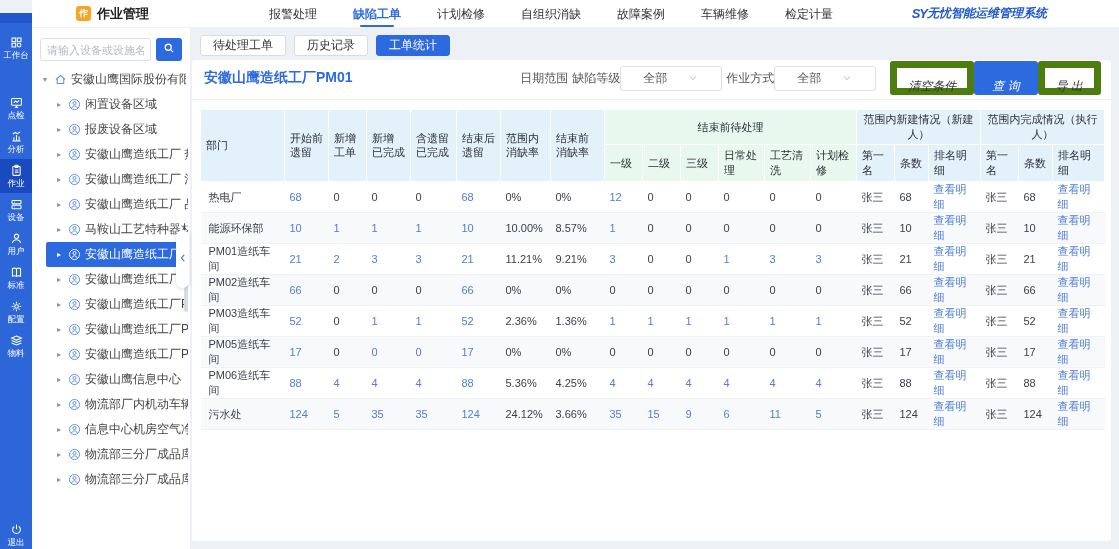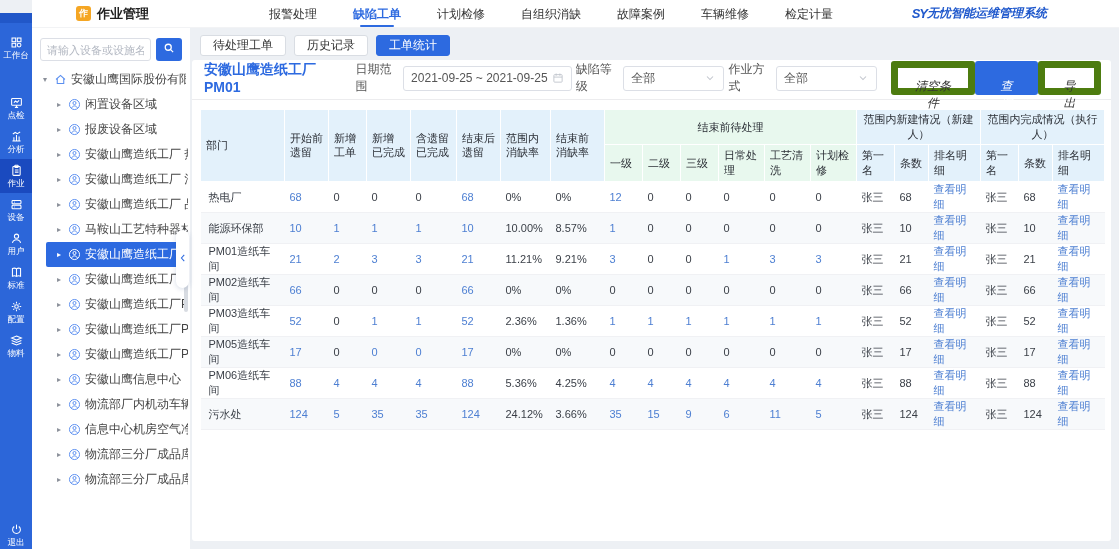--- a/index.html
+++ b/index.html
@@ -53,21 +53,21 @@
   .tab { height:21px; padding:0 12px; background:#fff; border:1px solid #d9dde3; border-radius:3px; font-size:12px; color:#333; display:flex; align-items:center; cursor:pointer; }
   .tab.active { background:#2d6ae0; border-color:#2d6ae0; color:#fff; }
   .panel { position:absolute; left:192px; top:60px; width:919px; height:481px; background:#fff; border-radius:3px; z-index:3; }
   .panel-head { display:flex; align-items:center; height:36px; padding:0 10px 0 12px; }
   .panel-title { color:#2d6ae0; font-size:14px; font-weight:bold; }
   .filters { margin-left:auto; display:flex; align-items:center; font-size:12px; color:#555; }
   .f-label { color:#555; margin-left:4px; }
   .date-box { width:170px; height:25px; border:1px solid #dcdfe6; border-radius:3px; display:flex; align-items:center; justify-content:space-between; padding:0 7px; color:#555; cursor:pointer; background:#fff; }
   .date-box .cic, .select-box .cic { color:#c0c4cc; display:flex; }
   .cic svg { width:12px; height:12px; }
-  .select-box { width:102px; height:25px; border:1px solid #dcdfe6; border-radius:3px; display:flex; align-items:center; justify-content:space-between; padding:0 7px; color:#555; cursor:pointer; background:#fff; }
+  .select-box { width:102px; height:25px; border:1px solid #dcdfe6; border-radius:3px; display:flex; align-items:center; justify-content:space-between; padding:0 22px; color:#555; cursor:pointer; background:#fff; }
   .btn { height:25px; padding:10px 11px; border:7px solid #4d7c0f; background:#fff; border-radius:3px; font-size:12px; color:#333; cursor:pointer; font-family:inherit;font-style:italic; }
   .btn.primary { background:#2d6ae0; border-color:#2d6ae0; color:#fff; }
   .btn.clear { margin-left:14px; }
   .divider { height:1px; background:#ececee; margin:3px 0 9px; }
   
   .table-wrap { padding:0 8px; }
   table { width:100%; border-collapse:collapse; table-layout:fixed; font-size:11px; }
   thead th { font-weight:normal; color:#2b2f36; border:1px solid #fff; vertical-align:middle; padding:3px 5px; text-align:left; }
   thead th.grp { text-align:center; height:20px; padding:2px 4px; }
   thead th.two { white-space:pre-line; line-height:1.25; }
@@ -453,31 +453,20 @@
     <div class="tab">待处理工单</div>
     <div class="tab">历史记录</div>
     <div class="tab active">工单统计</div>
   </div>
 
 <main class="panel">
   <div class="panel-head">
     <div class="panel-title">安徽山鹰造纸工厂PM01</div>
     <div class="filters">
       <span class="f-label">日期范围</span>
-      <div class="date-box">
-        <span>2021-09-25 ~ 2021-09-25</span>
-        <span class="cic">
-            <svg viewBox="0 0 16 16">
-              <g fill="none" stroke="currentColor" stroke-width="1.2">
-                <rect x="2.5" y="3.5" width="11" height="10" rx="1"></rect>
-                <path d="M2.5 6.8h11M5.5 2v3M10.5 2v3"></path>
-              </g>
-            </svg>
-          </span>
-      </div>
       <span class="f-label">缺陷等级</span>
       <div class="select-box">
         <span>全部</span>
         <span class="cic">
             <svg viewBox="0 0 16 16">
               <path d="M4 6l4 4 4-4" fill="none" stroke="currentColor" stroke-width="1.4"></path>
             </svg>
           </span>
       </div>
       <span class="f-label">作业方式</span>

